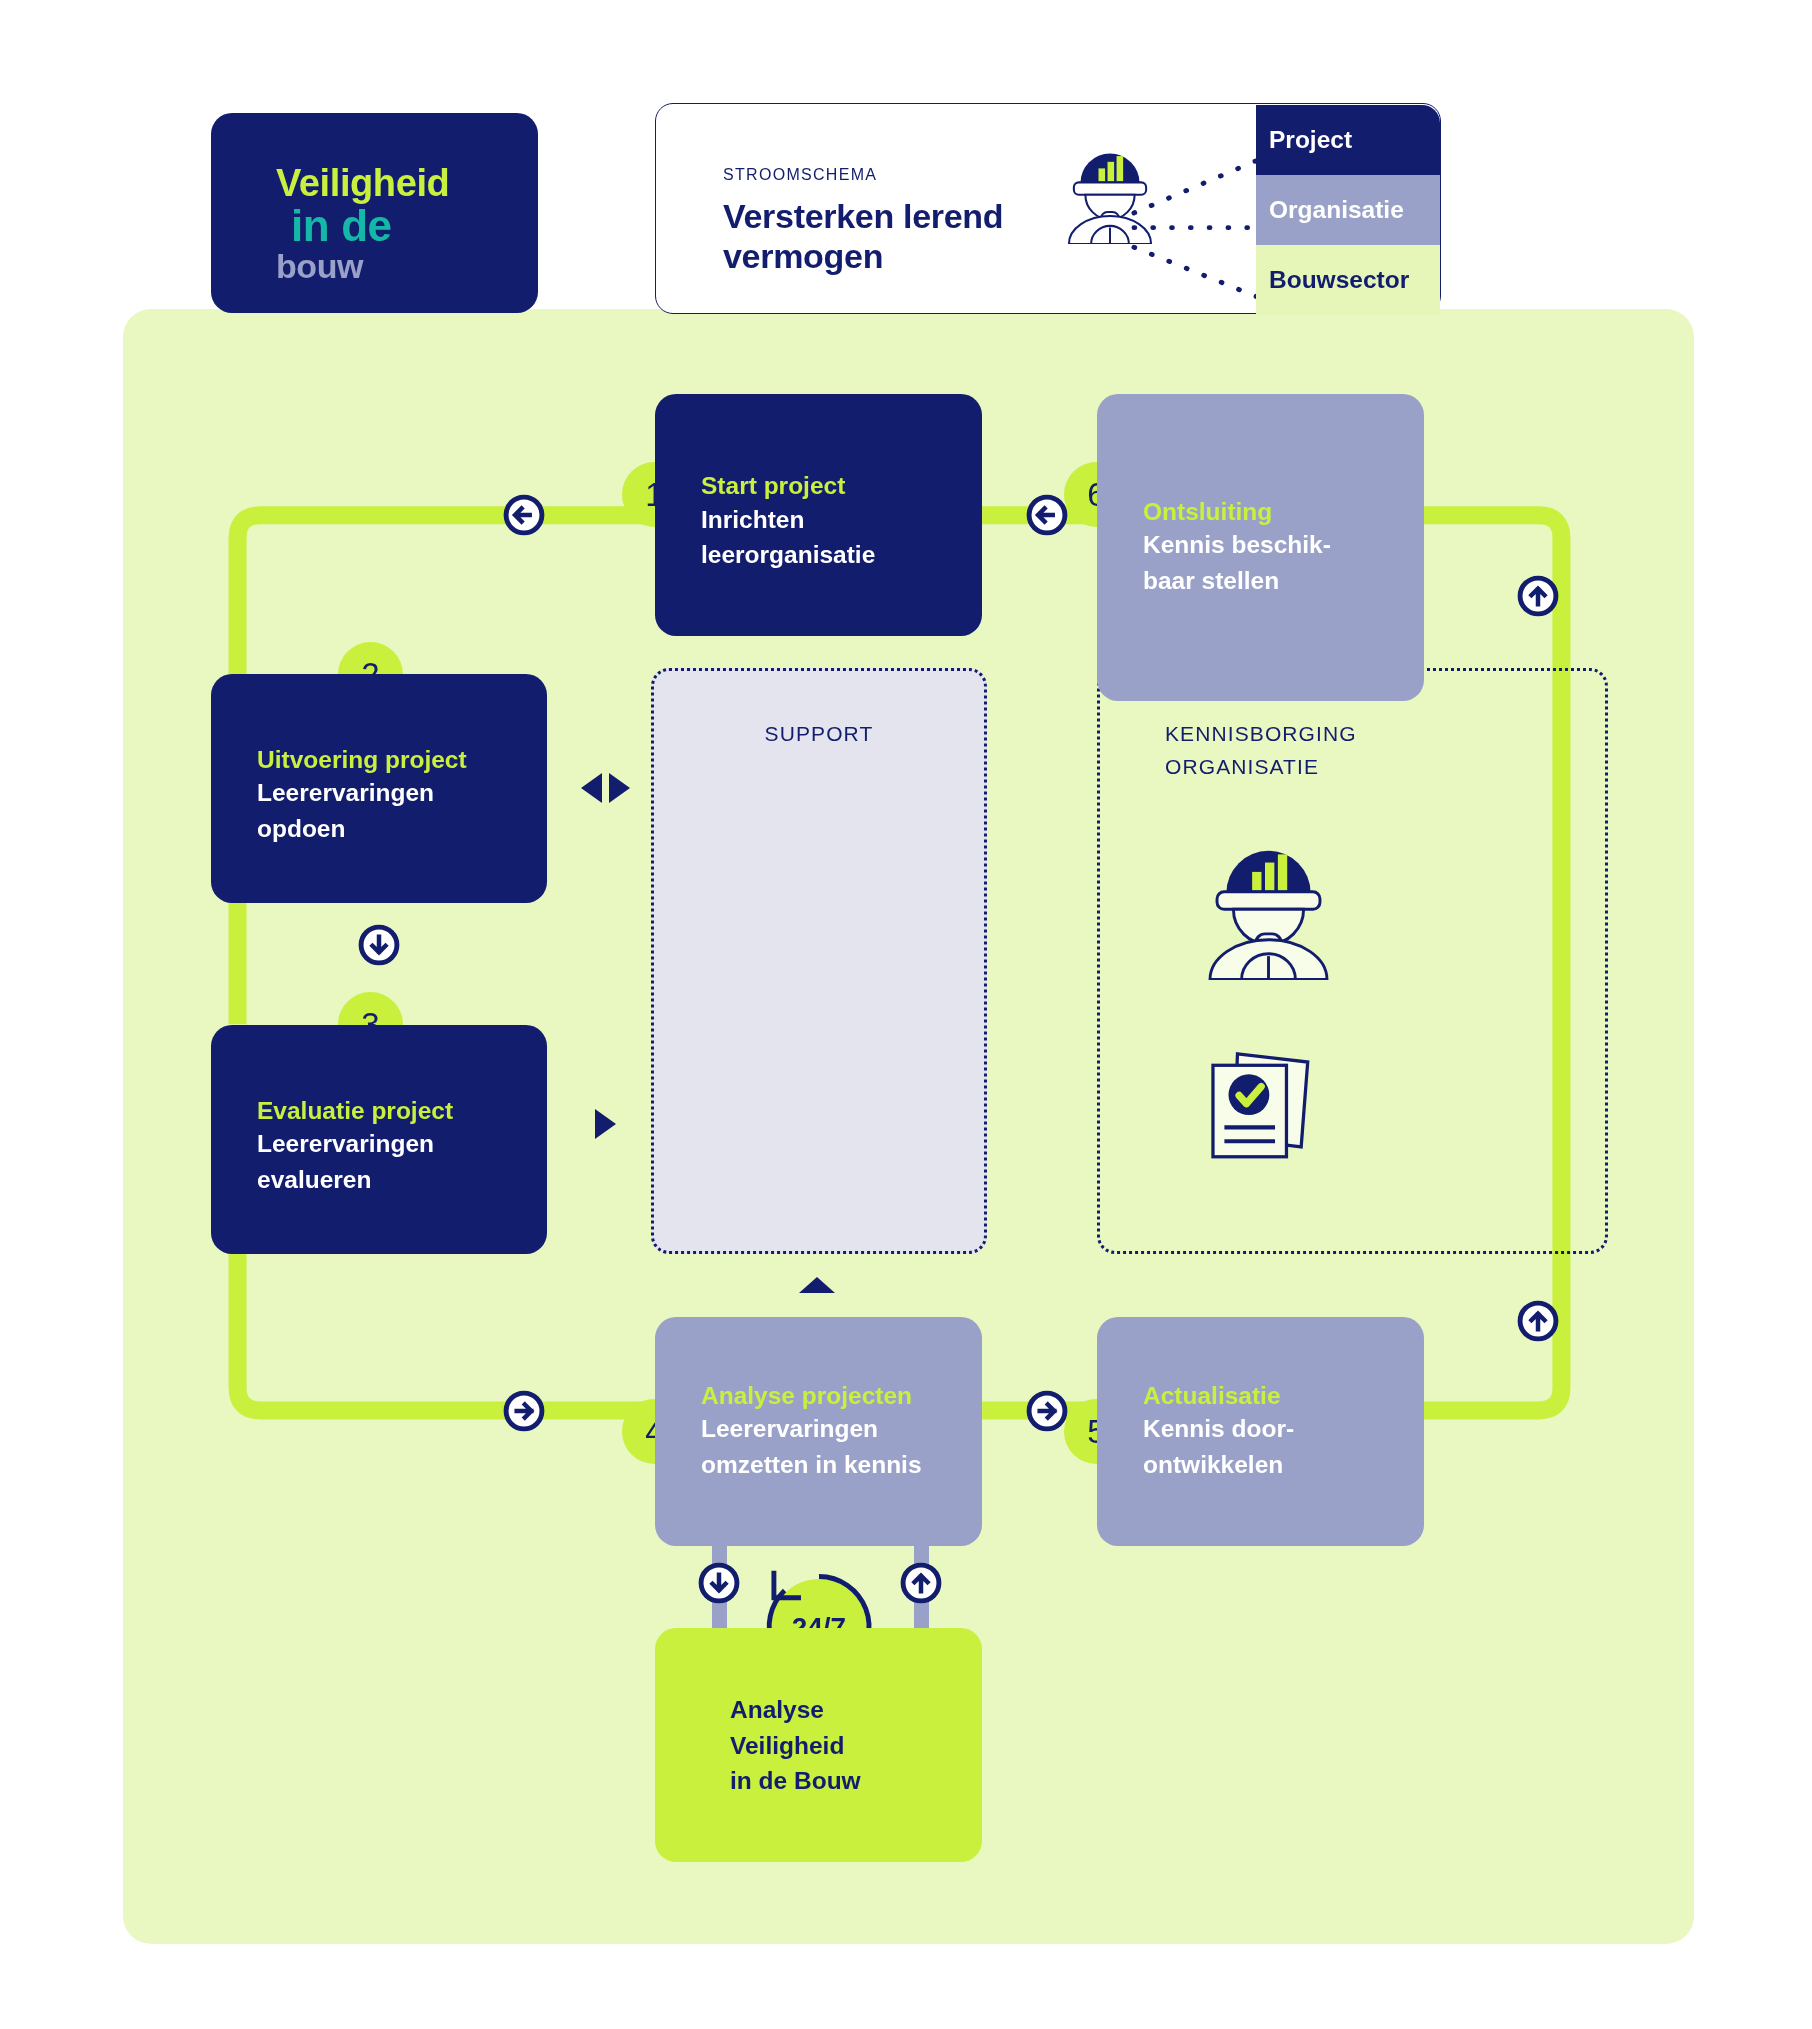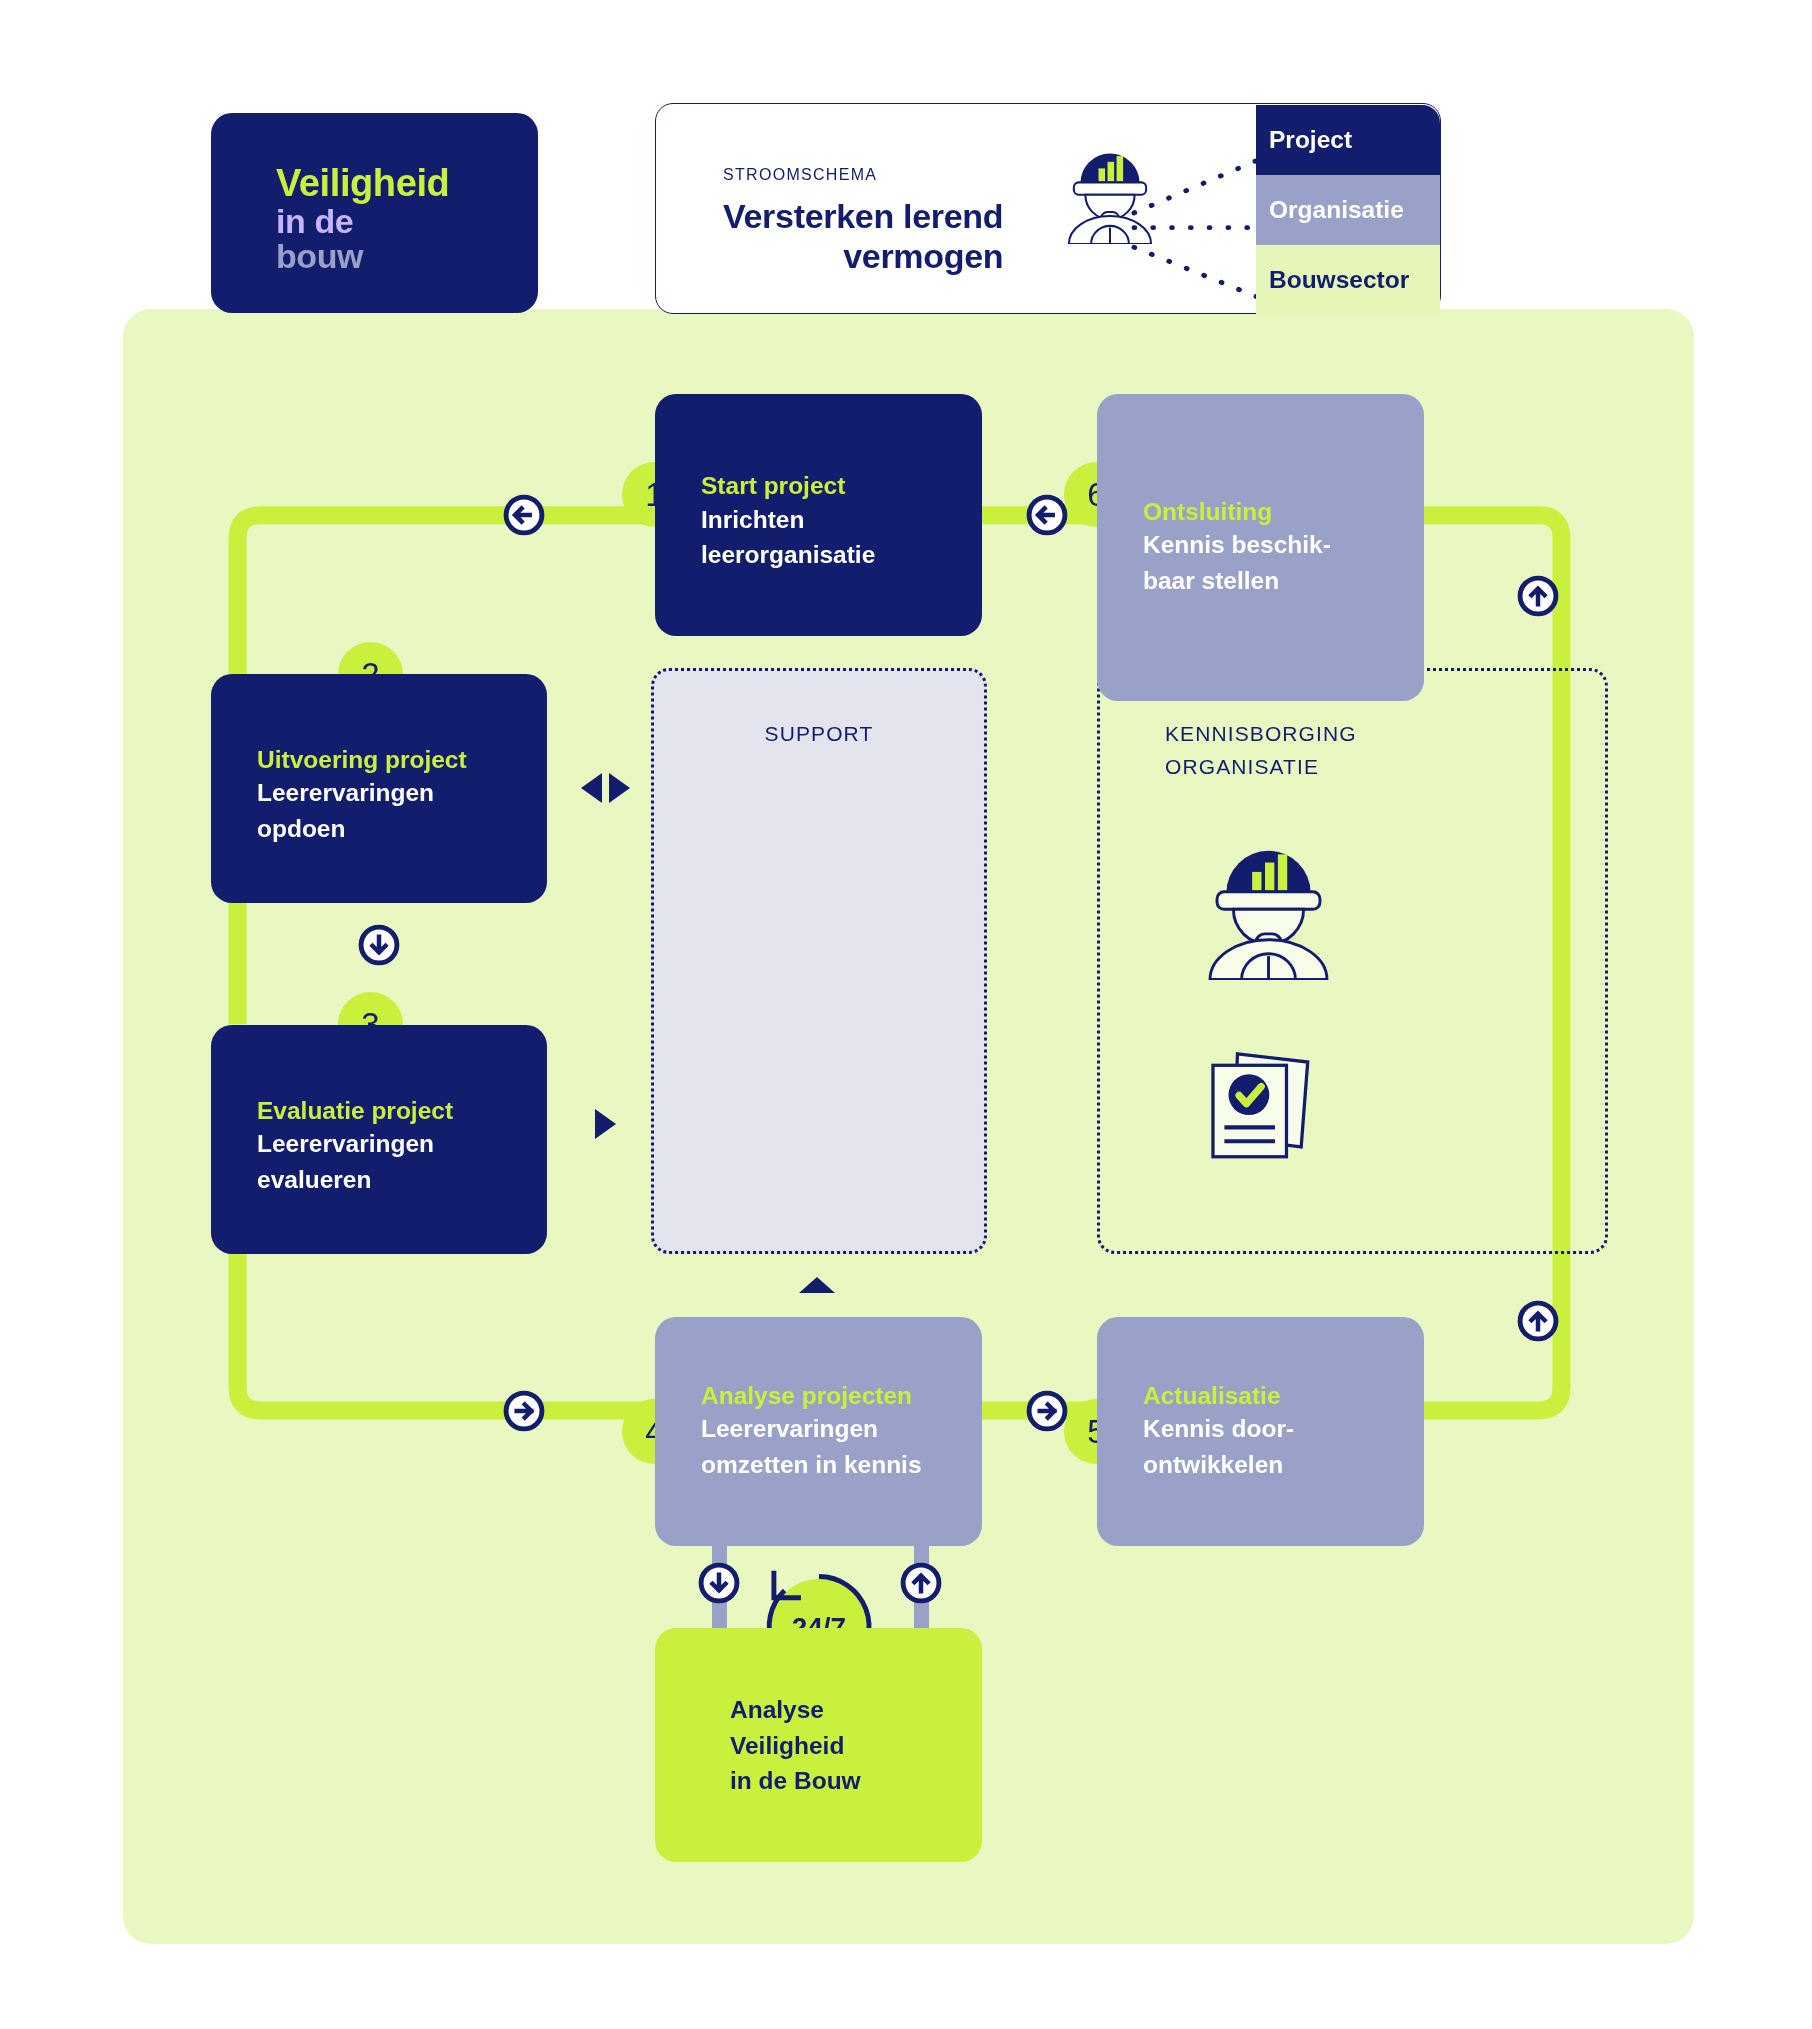--- a/index.html
+++ b/index.html
@@ -10,30 +10,30 @@
   }
   .stage{position:absolute;left:0;top:0;width:1813px;height:2029px;}
 
   
   .logo-box{
     position:absolute;left:211px;top:113px;width:327px;height:200px;
     background:#121d6e;border-radius:21px;z-index:6;
   }
   .logo-inner{position:absolute;left:65px;top:51px;line-height:1.0;}
   .logo-l1{font-size:38px;font-weight:bold;color:#c8f03c;letter-spacing:-0.4px;}
-  .logo-l2{font-size:34px;font-weight:bold;color:#c4b5fd;margin-top:1.6px;letter-spacing:-0.4px;}
+  .logo-l2{font-size:44px;font-weight:bold;color:#14b8a6;margin-top:1.6px;letter-spacing:-0.4px;margin-left:15px;}
   .logo-l3{font-size:34px;font-weight:bold;color:#9aa1c8;margin-top:1.6px;letter-spacing:-0.4px;}
 
   .header-card{
     position:absolute;left:655px;top:103px;width:786px;height:211px;
     background:#ffffff;border:1.6px solid #121d6e;border-radius:18px;
     box-sizing:border-box;z-index:5;overflow:hidden;
   }
   .hdr-eyebrow{position:absolute;left:67px;top:62px;font-size:16px;letter-spacing:1.3px;color:#121d6e;}
-  .hdr-title{position:absolute;left:67px;top:92px;font-size:34px;font-weight:bold;color:#121d6e;line-height:1.18;letter-spacing:-0.3px;text-align:right;}
+  .hdr-title{position:absolute;left:67px;top:92px;font-size:34px;font-weight:bold;color:#121d6e;line-height:1.18;letter-spacing:-0.3px;}
 
   
   .hdr-worker{position:absolute;left:1064px;top:147px;width:92px;height:97px;z-index:7;}
 
   
   .leaders{position:absolute;left:1129px;top:123px;width:229px;height:188px;z-index:7;}
 
   
   .legend{position:absolute;left:1256px;top:105px;width:184px;height:209px;z-index:8;}
   .legend-band{width:100%;box-sizing:border-box;display:flex;align-items:center;padding-left:13px;font-weight:bold;font-size:24.5px;}

